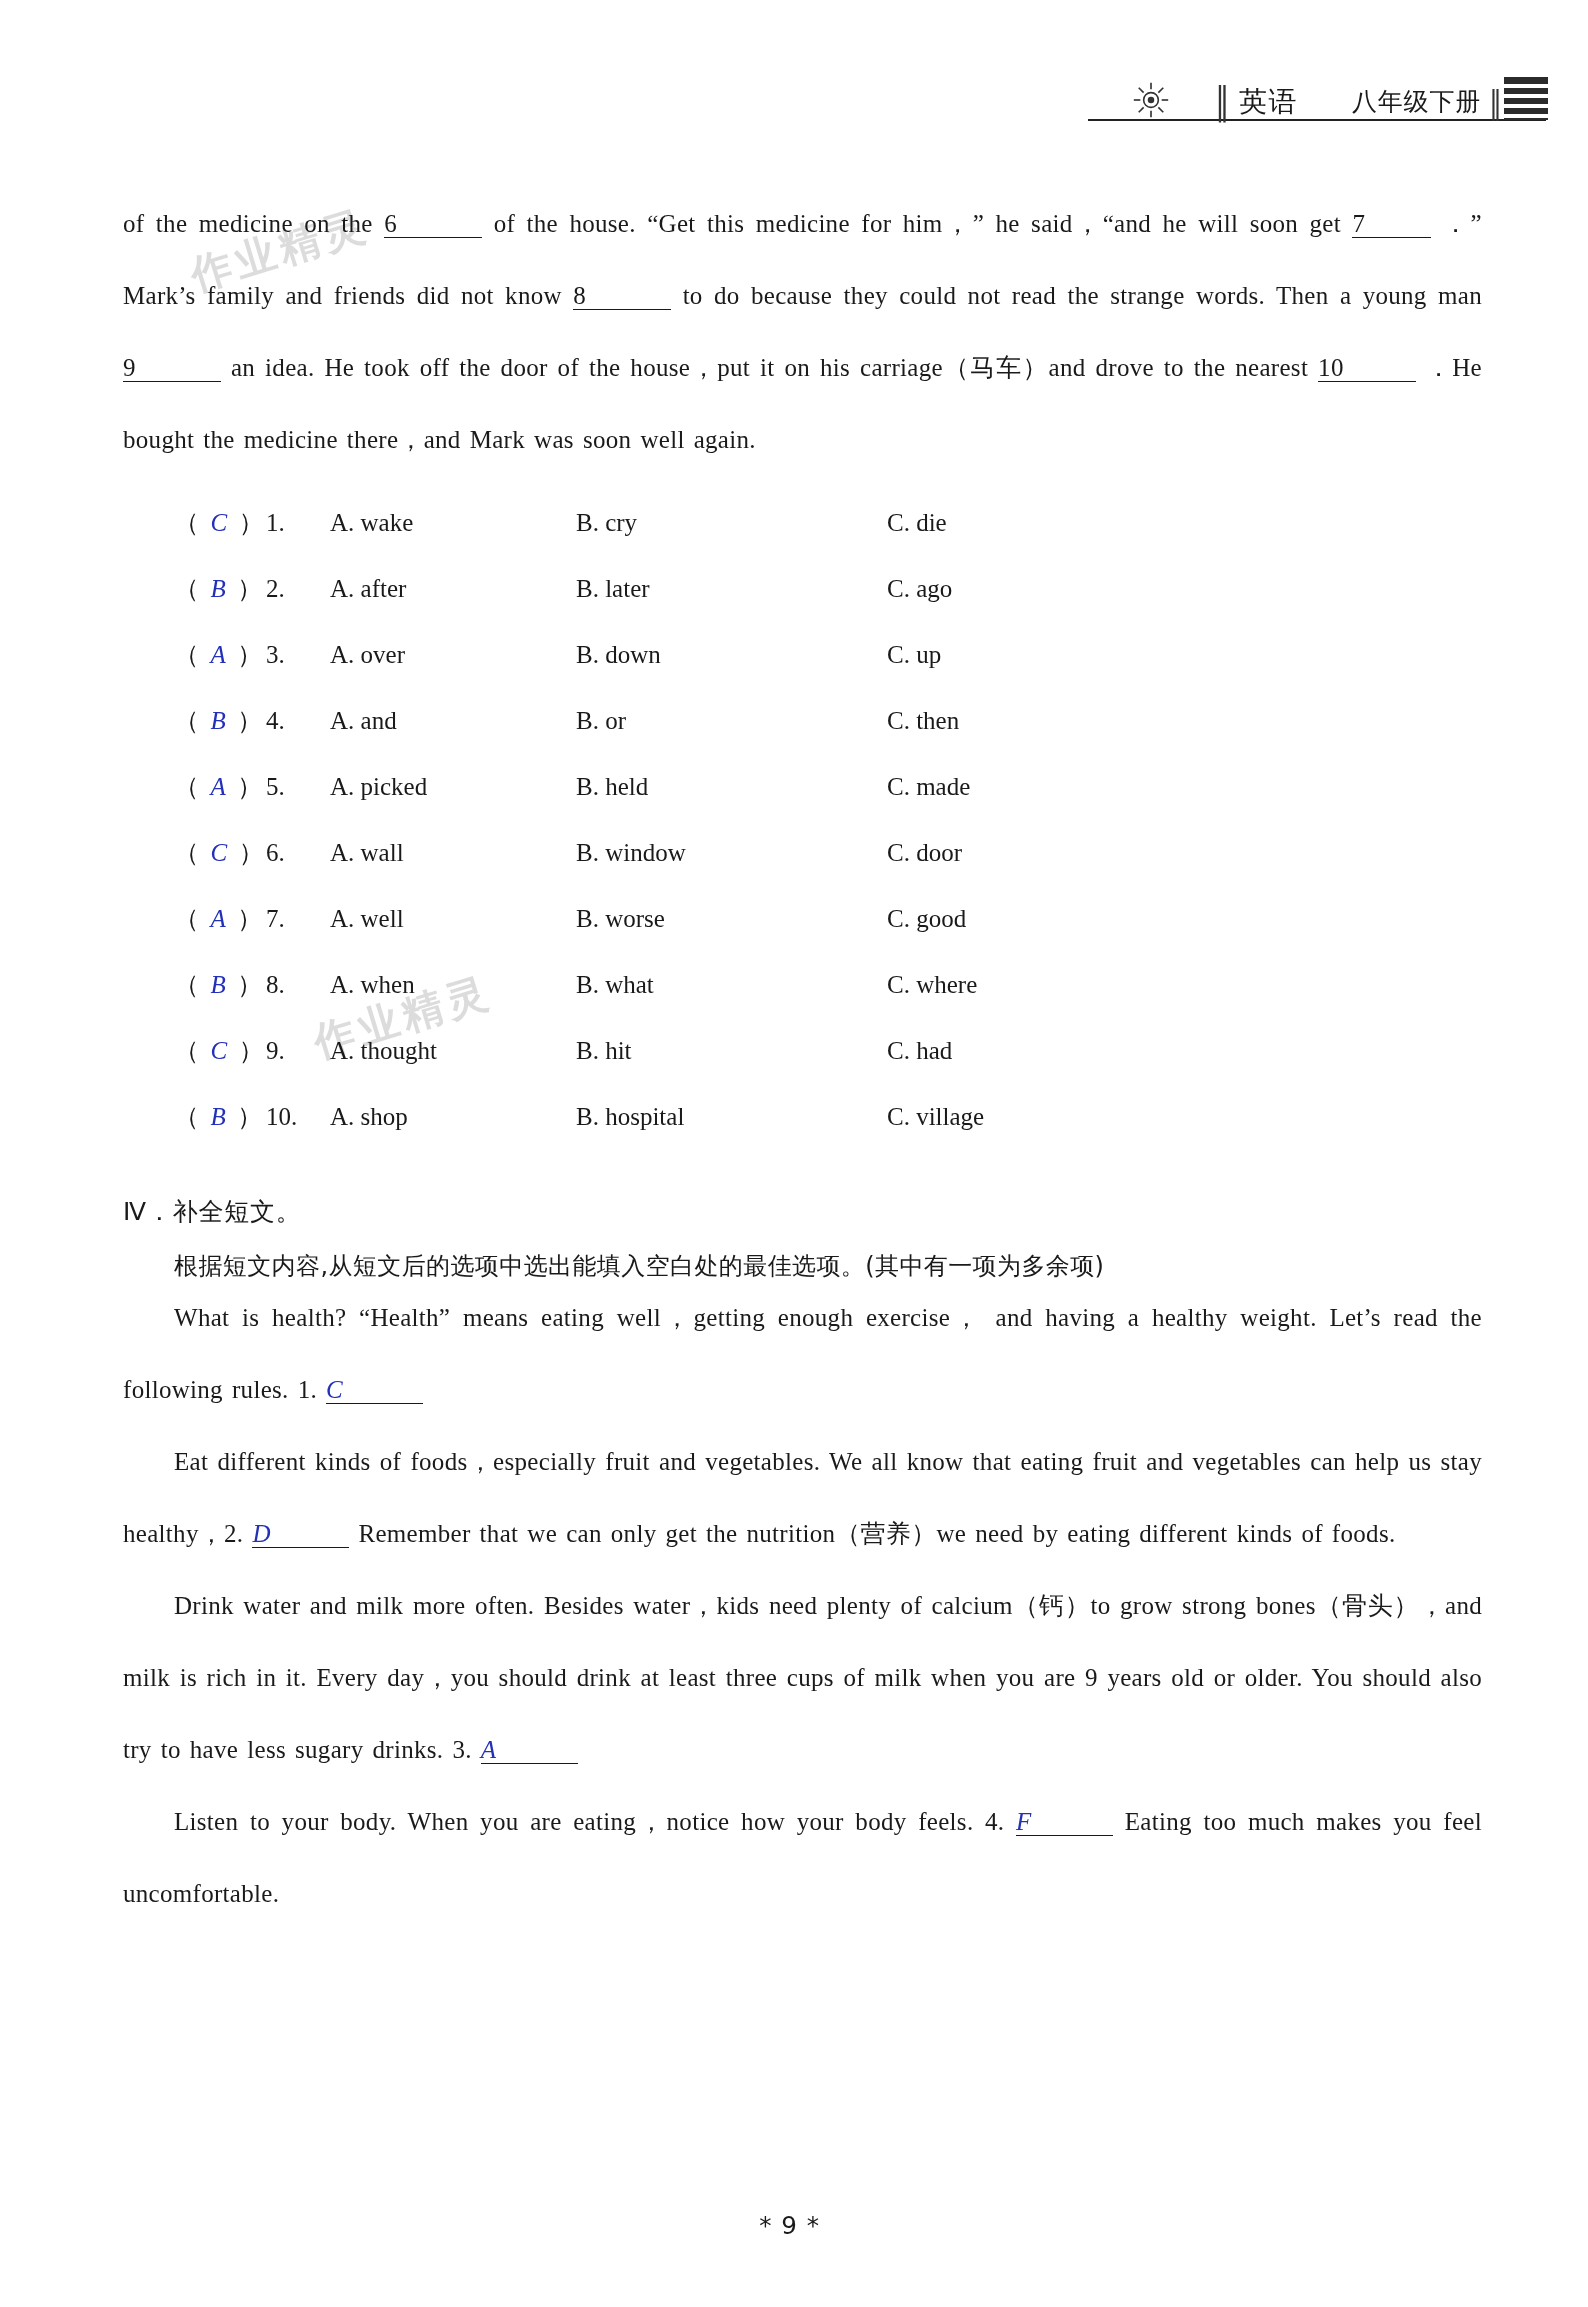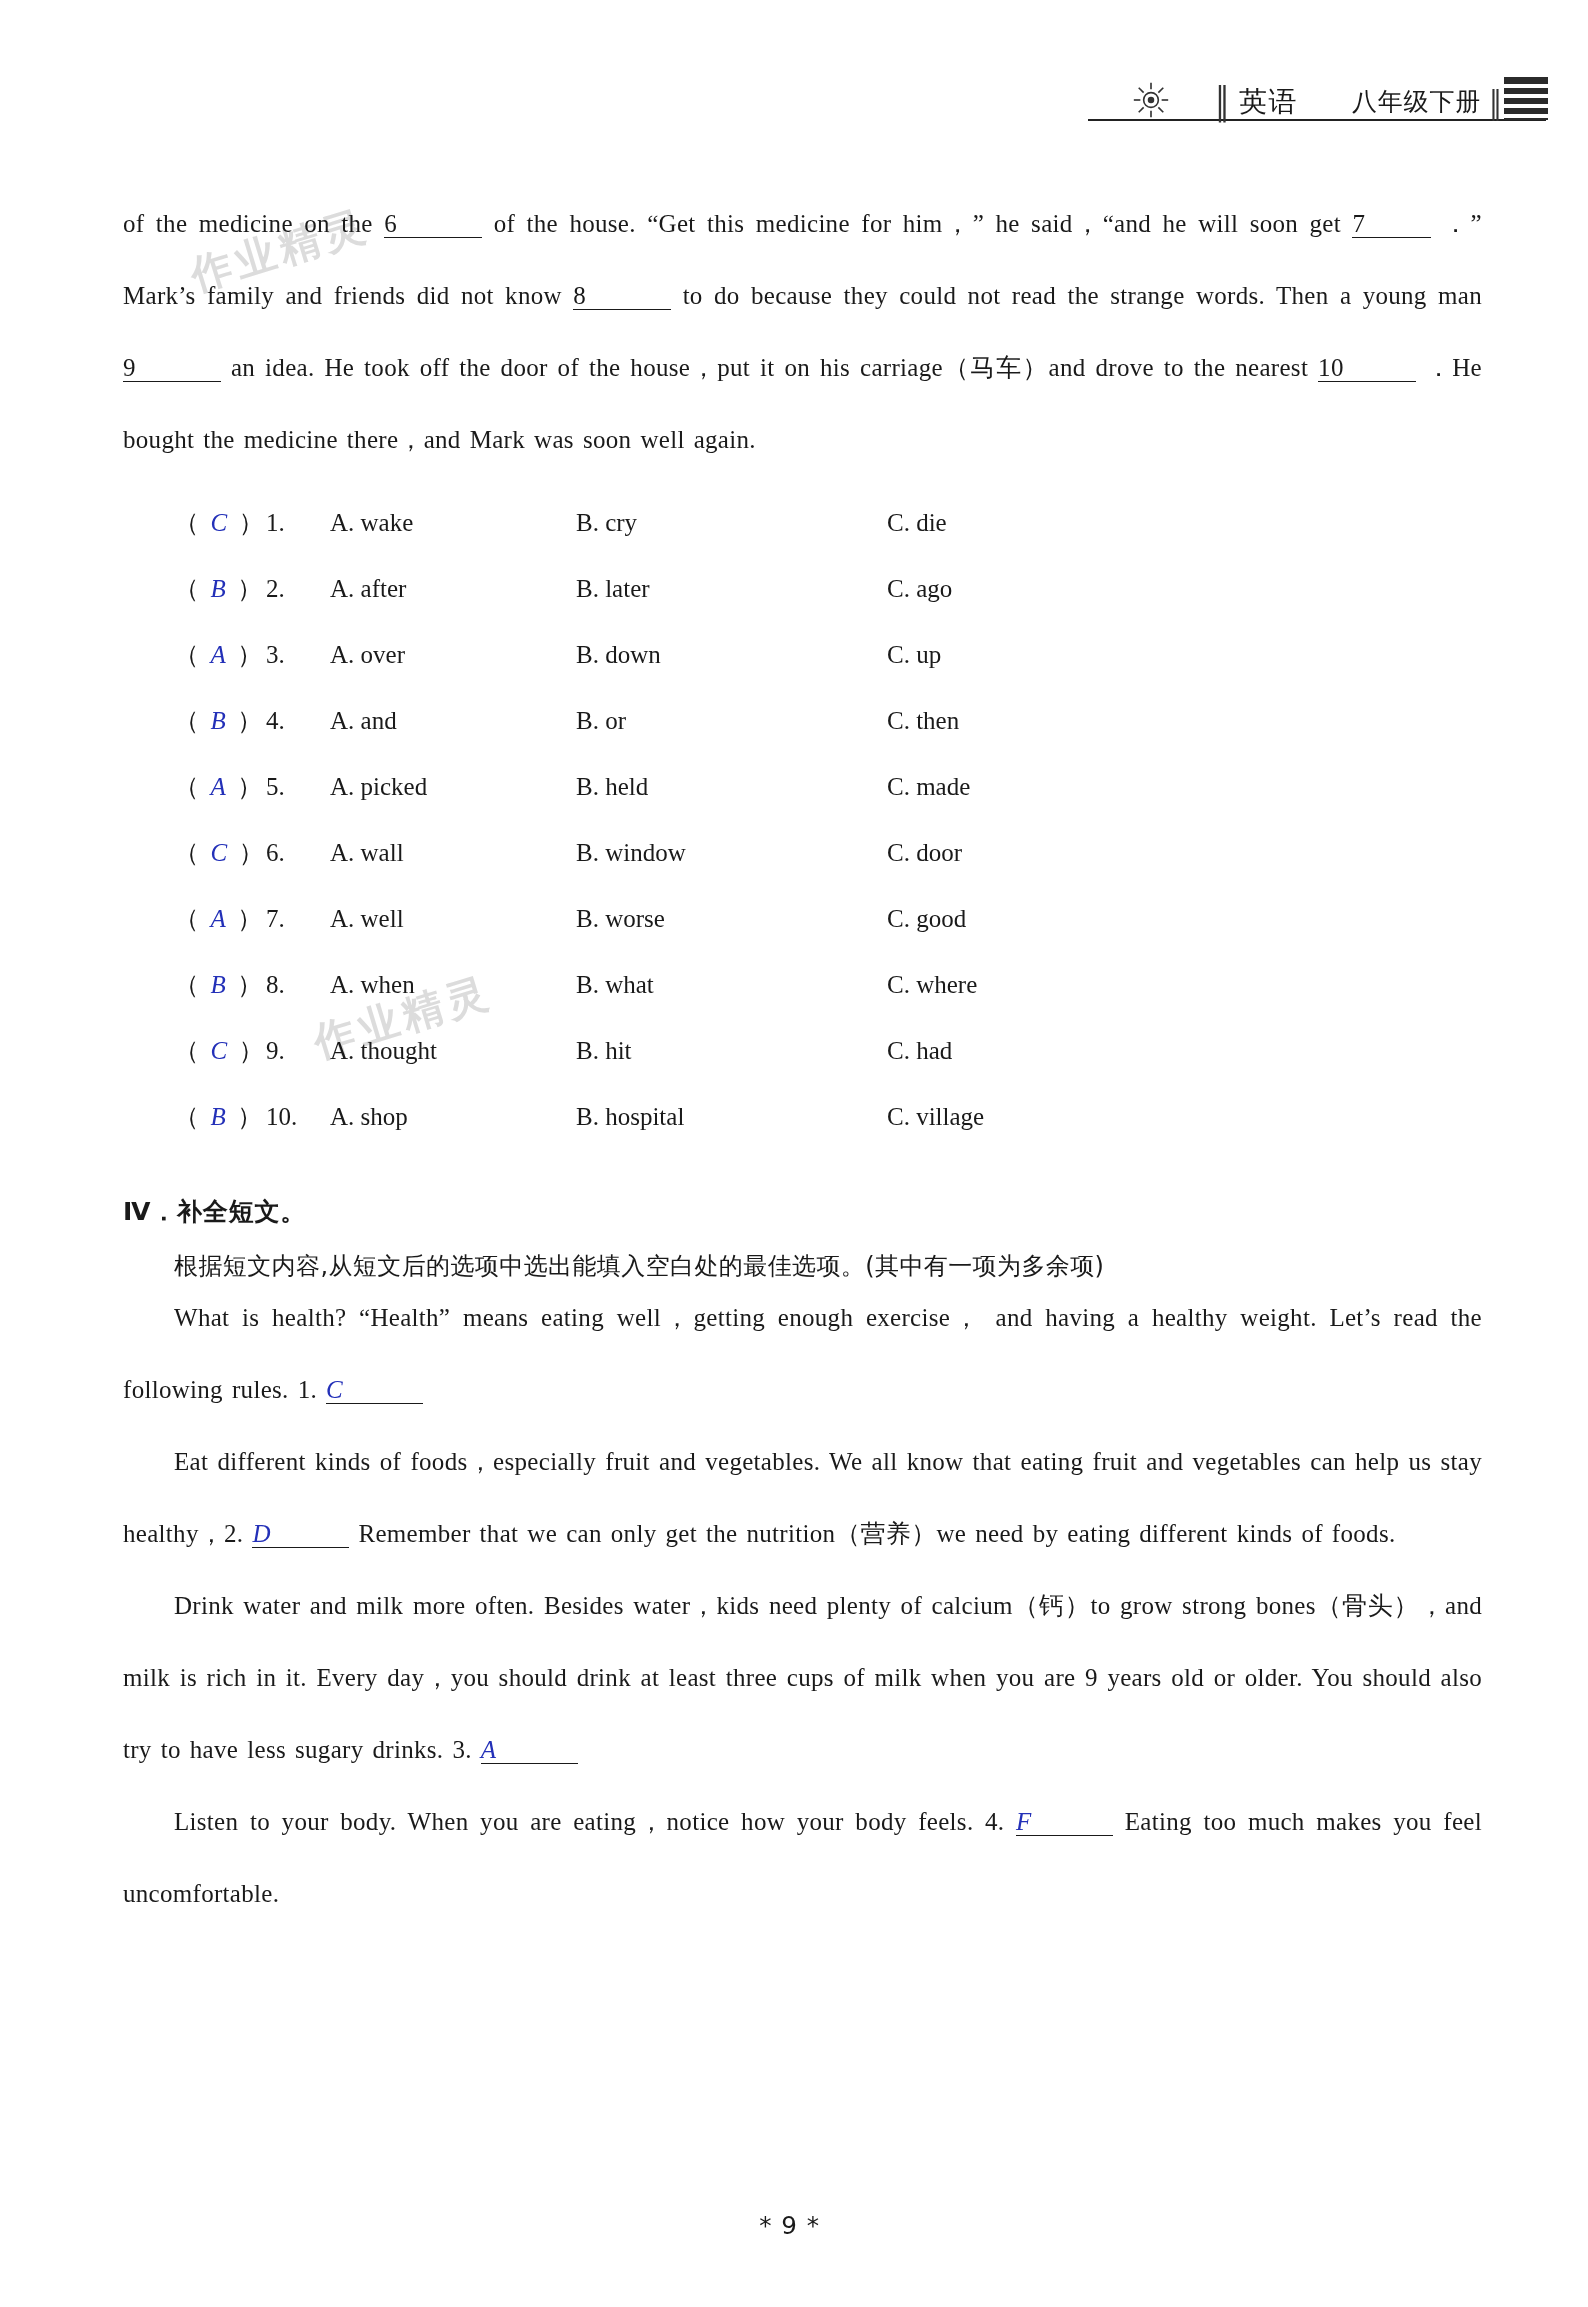--- a/index.html
+++ b/index.html
@@ -145,21 +145,21 @@
     flex: 0 0 64px;
   }
   .opt-a { width: 246px; flex: 0 0 246px; }
   .opt-b { width: 311px; flex: 0 0 311px; }
   .opt-c { flex: 1 1 auto; }
 
   
   .sec-head {
     margin-top: 29.5px;
     font-size: 25px;
-    font-weight: bold;
+    font-weight: normal;
     font-family: "DejaVu Sans", sans-serif;
     letter-spacing: 0.8px;
   }
   .sec-sub {
     margin-top: 22px;
     padding-left: 51px;
     font-size: 24px;
     font-family: "DejaVu Sans", sans-serif;
     letter-spacing: 0.4px;
   }

